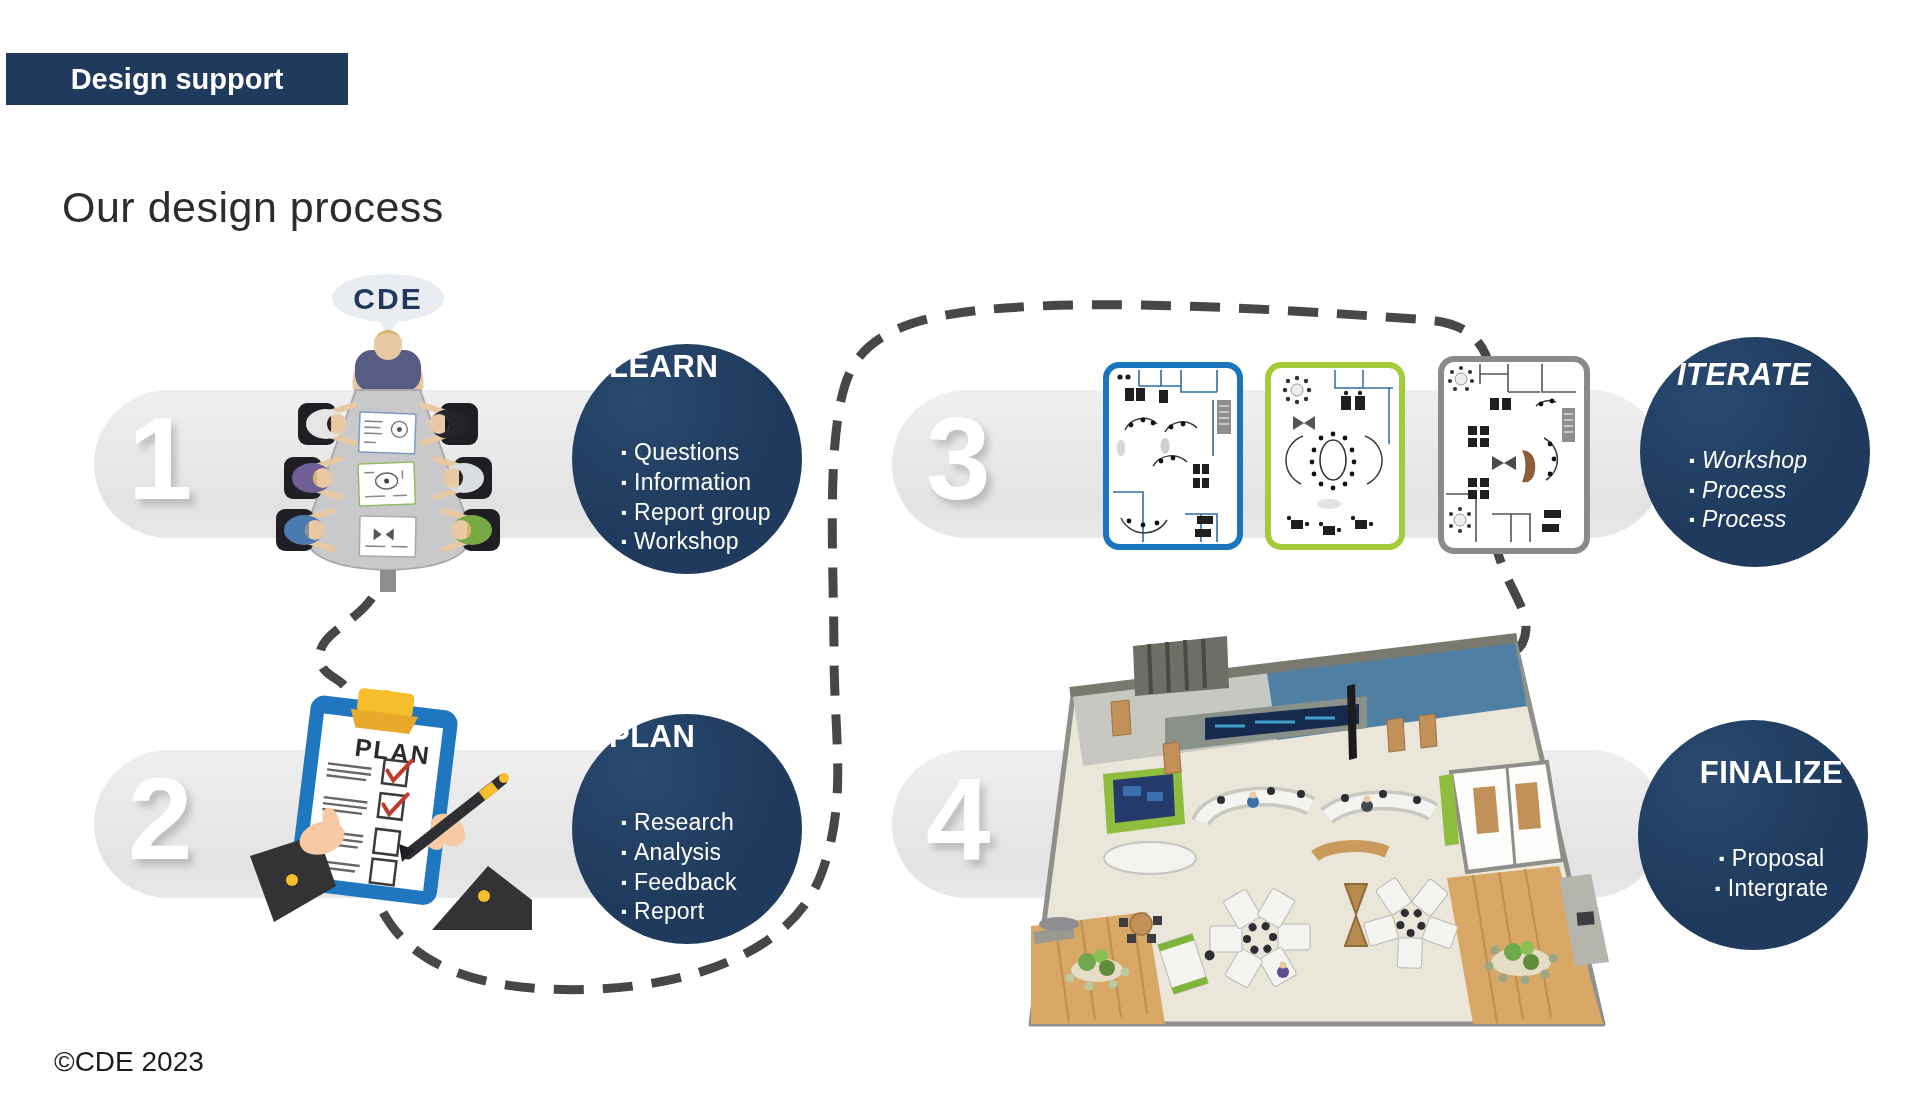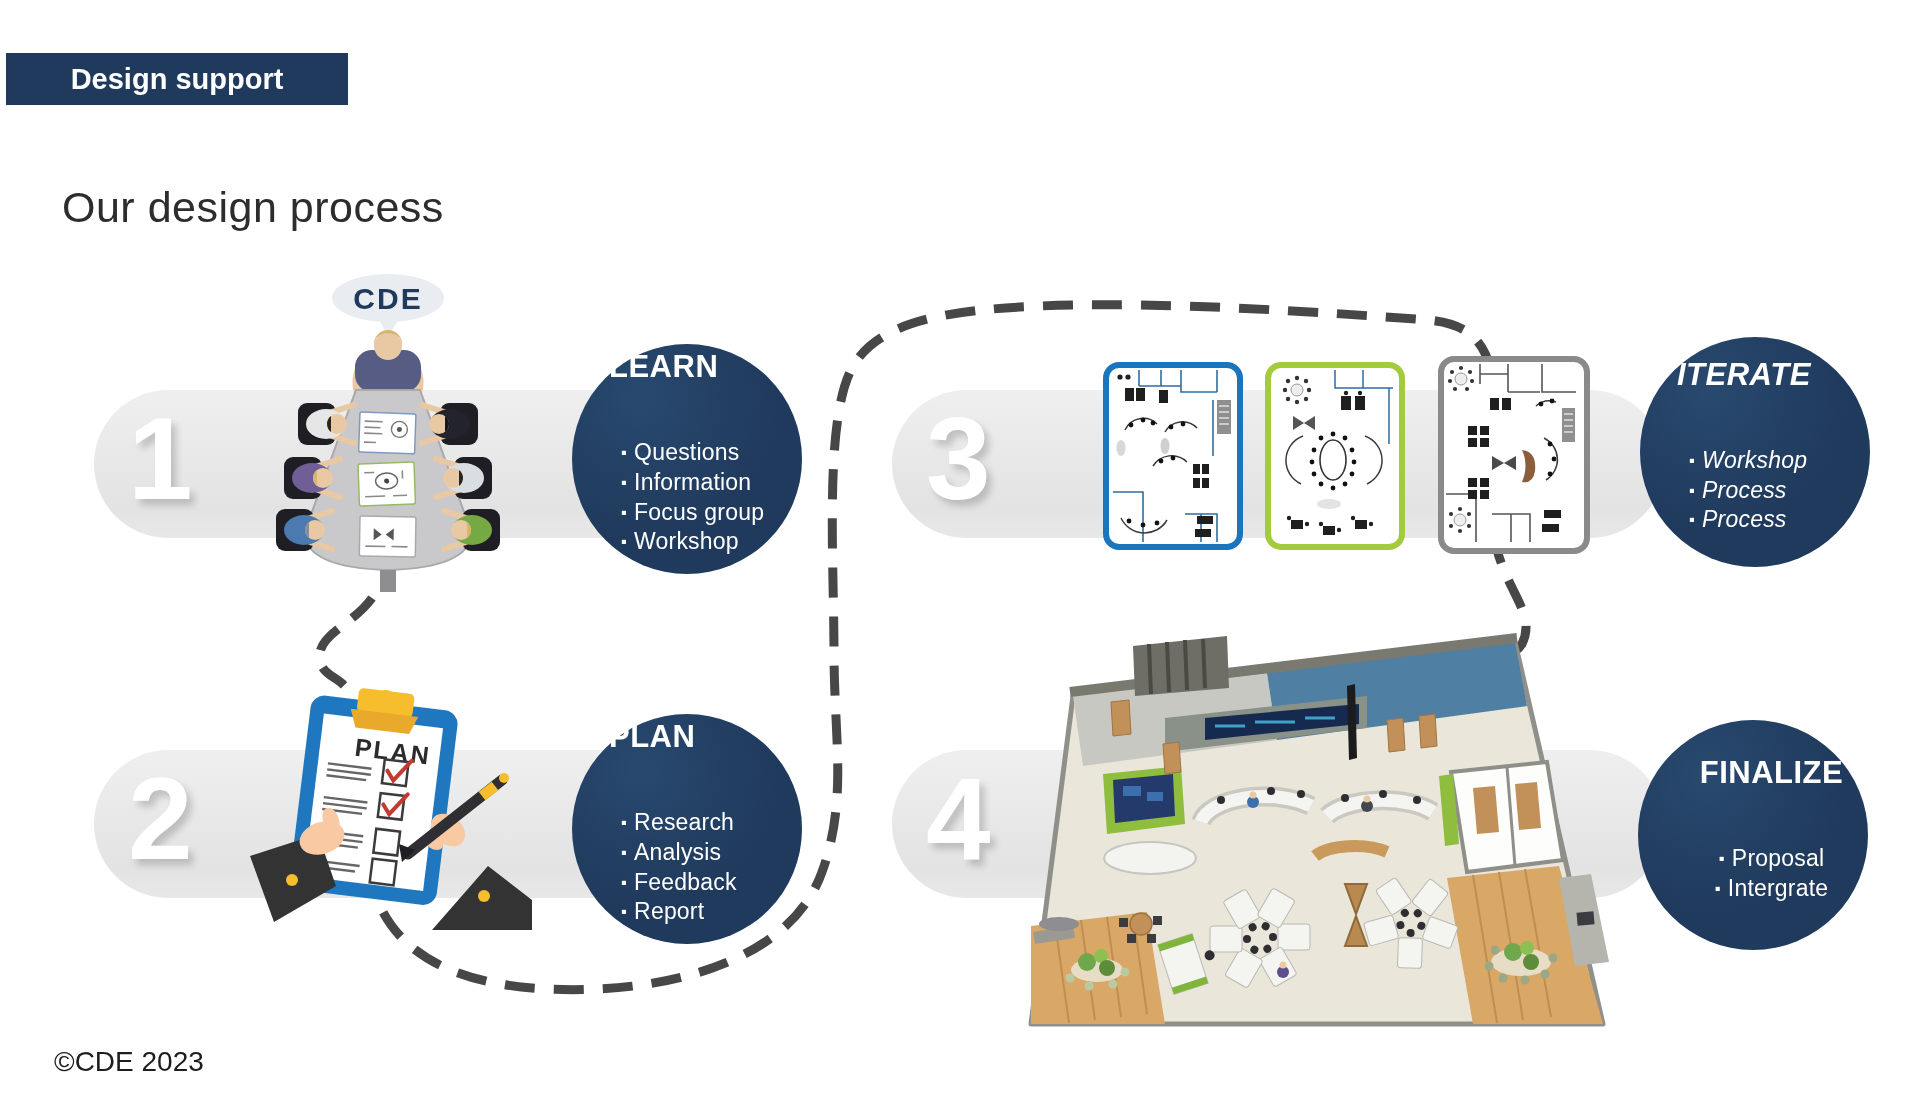--- a/index.html
+++ b/index.html
@@ -507,21 +507,21 @@
     <rect x="562" y="286" width="17" height="13" fill="#3B3B40" transform="rotate(-5 570 292)"></rect>
     <polygon points="18,306 58,300 60,312 20,318" fill="#9A9A93"></polygon>
     <ellipse cx="44" cy="298" rx="20" ry="7" fill="#8D8D92"></ellipse>
   </svg>
 
   <div class="abs circle c1">
     <div class="c-title">LEARN</div>
     <ul>
       <li>Questions</li>
       <li>Information</li>
-      <li>Focus group</li>
+      <li>Report group</li>
       <li>Workshop</li>
     </ul>
   </div>
   <div class="abs circle c2">
     <div class="c-title">PLAN</div>
     <ul>
       <li>Research</li>
       <li>Analysis</li>
       <li>Feedback</li>
       <li>Report</li>

